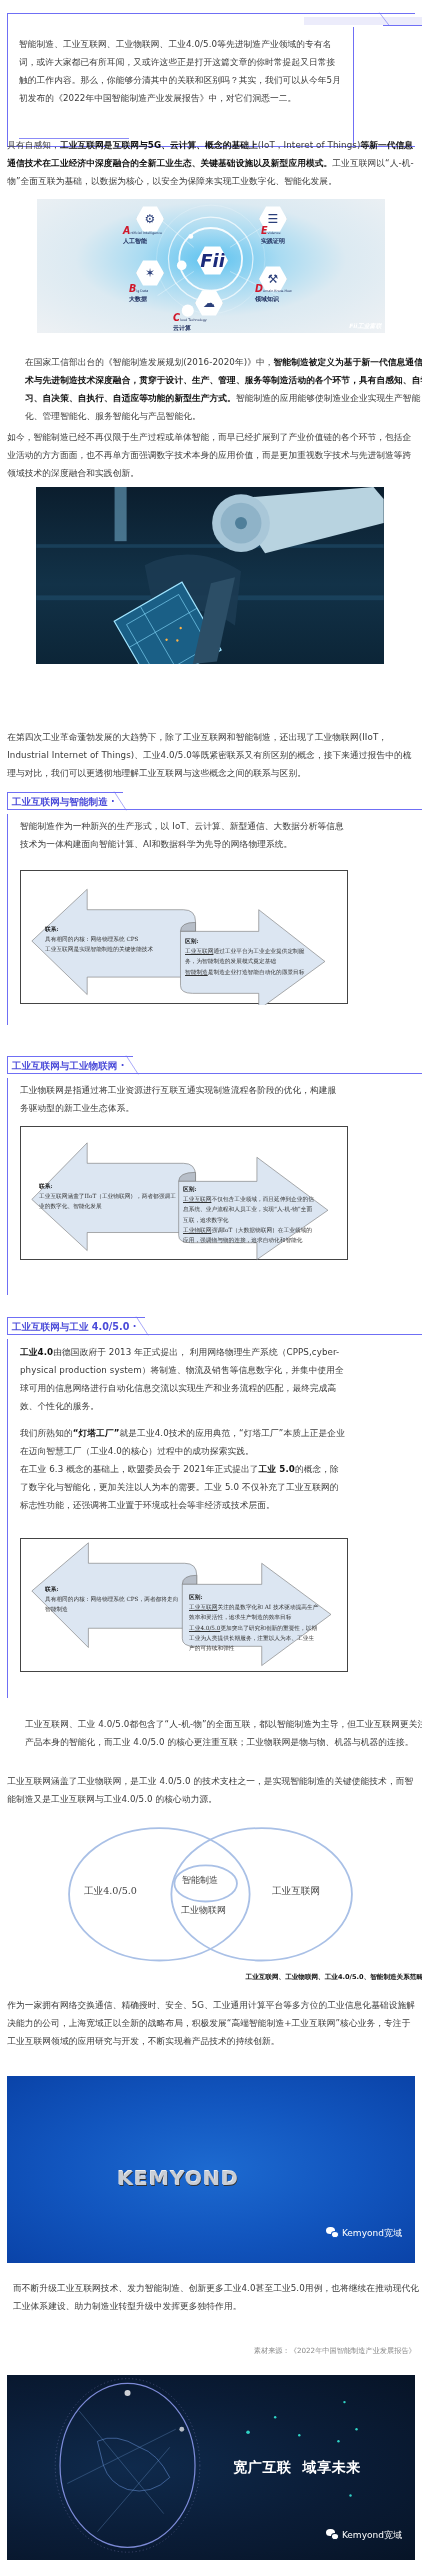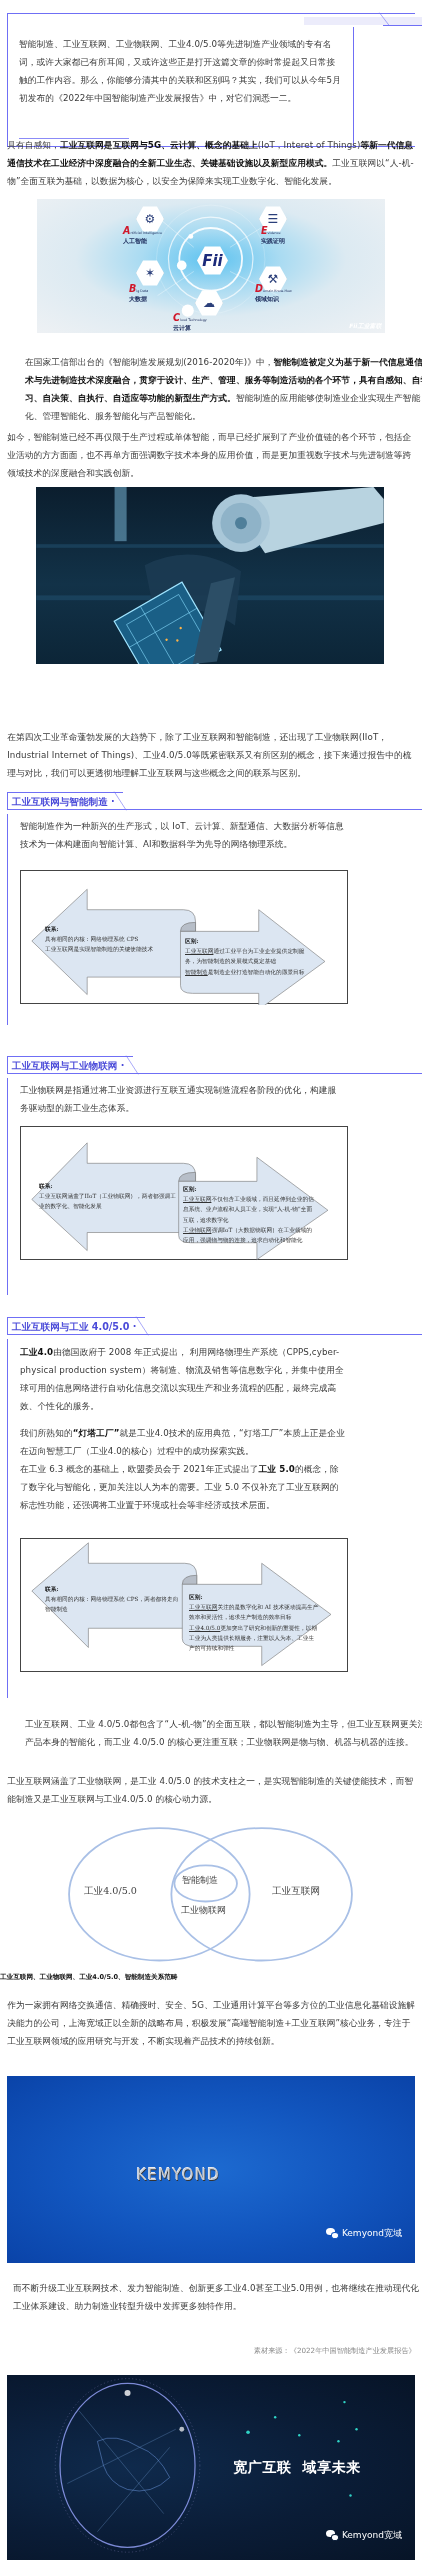--- a/index.html
+++ b/index.html
@@ -31,21 +31,21 @@
 
   
   .img-fii { left: 37px; top: 199px; width: 348px; height: 134px; background: radial-gradient(ellipse at 50% 45%, #5ec3f0 0%, #a9dbf2 28%, #dceaf2 55%, #eef1f4 100%); overflow: hidden; }
   .img-robot { left: 36px; top: 487px; width: 348px; height: 177px; background: linear-gradient(180deg, #0b1e2e 0%, #123248 55%, #0c2537 100%); overflow: hidden; }
   .banner-blue { left: 7.2px; top: 2076px; width: 408px; height: 187px; background: radial-gradient(ellipse at 50% 50%, #1d6ad0 0%, #1256bf 50%, #0a43a8 100%); }
   .banner-dark { left: 7.2px; top: 2375px; width: 408px; height: 185px; background: radial-gradient(ellipse at 30% 50%, #0f2a4c 0%, #0a1c36 55%, #071427 100%); overflow: hidden; }
   .hexicon { position: absolute; width: 28px; height: 28px; background: #fff; clip-path: polygon(25% 5%, 75% 5%, 100% 50%, 75% 95%, 25% 95%, 0 50%); box-shadow: 0 0 3.6px #999; display: flex; align-items: center; justify-content: center; font-size: 12px; color: #2b3f7a; }
   .fii-label { position: absolute; font-size: 6px; font-weight: bold; color: #1b2a5a; line-height: 7.2px; }
   .fii-label .big { color: #d0182b; font-size: 9.6px; font-style: italic; font-weight: bold; }
   .fii-label .small { font-size: 3.3px; font-weight: normal; }
-  .wx { position: absolute; color: #fff; font-size: 9px; display: flex; align-items: flex-end; gap: 2.4px; }
+  .wx { position: absolute; color: #fff; font-size: 9px; display: flex; align-items: flex-start; gap: 2.4px; }
   .wx-ico { width: 13.3px; height: 12px; position: relative; }
   .wx-ico i { position: absolute; background: #fff; border-radius: 50%; }
 </style>
 </head>
 <body>
 
 <div class="abs intro-box"></div>
 <div class="abs intro-tab"></div>
 <div class="abs intro-tab-line"></div>
 <svg class="abs" style="left:374px;top:12px" width="18" height="14.5" viewBox="0 0 30 24">
@@ -65,21 +65,21 @@
     <circle cx="288" cy="100" r="90" fill="none" stroke="#ffffff" stroke-opacity="0.35" stroke-width="1"></circle>
     <line x1="200" y1="30" x2="260" y2="80" stroke="#fff" stroke-opacity="0.6"></line>
     <line x1="400" y1="30" x2="320" y2="80" stroke="#fff" stroke-opacity="0.6"></line>
     <line x1="200" y1="160" x2="260" y2="120" stroke="#fff" stroke-opacity="0.6"></line>
     <line x1="400" y1="160" x2="320" y2="120" stroke="#fff" stroke-opacity="0.6"></line>
     <line x1="288" y1="150" x2="288" y2="190" stroke="#fff" stroke-opacity="0.6"></line>
     <circle cx="240" cy="110" r="8" fill="#fff"></circle>
       <circle cx="250" cy="185" r="10" fill="#fff"></circle>
       <circle cx="255" cy="62" r="4" fill="#fff"></circle>
   </svg>
-  <div class="hexicon" style="left:160px;top:46px;width:31px;height:31px;font-style:italic;font-weight:bold;color:#1b2a7a;font-size:15px">
+  <div class="hexicon" style="left:160px;top:46px;width:31px;height:31px;font-style:italic;font-weight:bold;color:#1b2a7a;font-size:18px">
       <span>Fii</span>
     </div>
   <div class="hexicon" style="left:99px;top:6px">⚙</div>
   <div class="hexicon" style="left:222px;top:6px">☰</div>
   <div class="hexicon" style="left:99px;top:60px">✶</div>
   <div class="hexicon" style="left:222px;top:66px">⚒</div>
   <div class="hexicon" style="left:158px;top:90px">☁</div>
   <div class="fii-label" style="left:86px;top:28px"><span class="big">A</span><span class="small">rtificial Intelligence</span><br><span>人工智能</span></div>
   <div class="fii-label" style="left:224px;top:28px"><span class="big">E</span><span class="small">vidence</span><br><span>实践证明</span></div>
   <div class="fii-label" style="left:92px;top:86px"><span class="big">B</span><span class="small">ig Data</span><br><span>大数据</span></div>
@@ -167,21 +167,21 @@
   </div>
 </div>
 
 <div class="abs sec-head" style="top:1316px">
   <div class="sec-tag">工业互联网与工业 4.0/5.0 ·</div>
 </div>
 <svg class="abs" style="left:135px;top:1316px" width="15.7" height="20" viewBox="0 0 26 33">
     <line x1="2" y1="1" x2="22" y2="32" stroke="#6f6ff5" stroke-width="1"></line>
   </svg>
 <div class="abs sec-vline" style="top:1339px;height:359px"></div>
-<p class="abs txt" style="left:20px;top:1343px;width:325px"><b>工业4.0</b><span>由德国政府于 2008 年正式提出， 利用网络物理生产系统（CPPS,cyber-physical production system）将制造、物流及销售等信息数字化，并集中使用全球可用的信息网络进行自动化信息交流以实现生产和业务流程的匹配，最终完成高效、个性化的服务。</span></p>
+<p class="abs txt" style="left:20px;top:1343px;width:325px"><b>工业4.0</b><span>由德国政府于 2013 年正式提出， 利用网络物理生产系统（CPPS,cyber-physical production system）将制造、物流及销售等信息数字化，并集中使用全球可用的信息网络进行自动化信息交流以实现生产和业务流程的匹配，最终完成高效、个性化的服务。</span></p>
 <p class="abs txt" style="left:20px;top:1424px;width:325px"><span>我们所熟知的</span><b>“灯塔工厂”</b><span>就是工业4.0技术的应用典范，“灯塔工厂”本质上正是企业在迈向智慧工厂（工业4.0的核心）过程中的成功探索实践。</span></p>
 <p class="abs txt" style="left:20px;top:1460px;width:325px"><span>在工业 6.3 概念的基础上，欧盟委员会于 2021年正式提出了</span><b>工业 5.0</b><span>的概念，除了数字化与智能化，更加关注以人为本的需要。工业 5.0 不仅补充了工业互联网的标志性功能，还强调将工业置于环境或社会等非经济或技术层面。</span></p>
 <div class="abs diag" style="top:1538px">
   <svg width="328" height="134" viewBox="0 0 545 222">
     <path d="M18 86 L112 6 L112 40 L272 40 Q292 40 292 60 L292 148 L112 148 L112 180 Z" fill="#dce6f2" stroke="#777"></path>
     <path d="M268 75 Q 268 60 292 60 L 292 75 Z" fill="#b7bec8" stroke="#777"></path>
     <path d="M268 75 L 400 75 L 400 40 L 515 125 L 400 210 L 400 178 L 288 178 Q 268 178 268 165 Z" fill="#dce6f2" stroke="#777"></path>
   </svg>
   <div class="lt" style="left:24px;top:45px;width:136px">
     <b>联系:</b><br>
@@ -201,26 +201,26 @@
   <svg width="325" height="145" style="position:absolute;left:0;top:0" viewBox="0 0 540 240">
     <ellipse cx="185" cy="118" rx="150" ry="110" fill="none" stroke="#a9c0e6" stroke-width="3"></ellipse>
     <ellipse cx="355" cy="118" rx="150" ry="110" fill="none" stroke="#a9c0e6" stroke-width="3"></ellipse>
     <ellipse cx="262" cy="100" rx="52" ry="30" fill="none" stroke="#a9c0e6" stroke-width="3"></ellipse>
   </svg>
   <div class="abs" style="left:36px;top:62px;font-family:'DejaVu Serif',serif;font-size:9.6px;color:#444">工业4.0/5.0</div>
   <div class="abs" style="left:224px;top:62px;font-family:'DejaVu Serif',serif;font-size:9.6px;color:#444">工业互联网</div>
   <div class="abs" style="left:134px;top:51px;font-family:'DejaVu Serif',serif;font-size:9px;color:#444">智能制造</div>
   <div class="abs" style="left:133px;top:81px;font-family:'DejaVu Serif',serif;font-size:9px;color:#444">工业物联网</div>
 </div>
-<div class="abs" style="left:0;top:1973px;width:423px;text-align:left;font-size:6.6px;font-weight:bold;color:#111">工业互联网、工业物联网、工业4.0/5.0、智能制造关系范畴</div>
+<div class="abs" style="left:0;top:1973px;width:423px;text-align:right;font-size:6.6px;font-weight:bold;color:#111">工业互联网、工业物联网、工业4.0/5.0、智能制造关系范畴</div>
 
 <p class="abs txt" style="left:7.2px;top:1996px;width:408px">作为一家拥有网络交换通信、精确授时、安全、5G、工业通用计算平台等多方位的工业信息化基础设施解决能力的公司，上海宽域正以全新的战略布局，积极发展“高端智能制造+工业互联网”核心业务，专注于工业互联网领域的应用研究与开发，不断实现着产品技术的持续创新。</p>
 
 <div class="abs banner-blue">
-  <div style="position:absolute;left:0;top:90px;width:342px;text-align:center;font-size:15px;font-weight:normal;color:#c9ced6;letter-spacing:1.2px;text-shadow:0.6px 0.6px 0 #333,-0.6px -0.6px 0 #eee">KEMYOND</div>
+  <div style="position:absolute;left:0;top:90px;width:342px;text-align:center;font-size:20px;font-weight:bold;color:#c9ced6;letter-spacing:1.2px;text-shadow:0.6px 0.6px 0 #333,-0.6px -0.6px 0 #eee">KEMYOND</div>
   <div class="wx" style="right:13.3px;top:151px">
     <span class="wx-ico">
         <i style="left:0;top:0;width:8.4px;height:7.2px"></i>
         <i style="left:4.8px;top:4.2px;width:7.8px;height:6.6px;border:0.6px solid #1256bf"></i>
       </span>
     <span>Kemyond宽域</span>
   </div>
 </div>
 
 <p class="abs txt" style="left:13px;top:2279px;width:408px">而不断升级工业互联网技术、发力智能制造、创新更多工业4.0甚至工业5.0用例，也将继续在推动现代化工业体系建设、助力制造业转型升级中发挥更多独特作用。</p>

